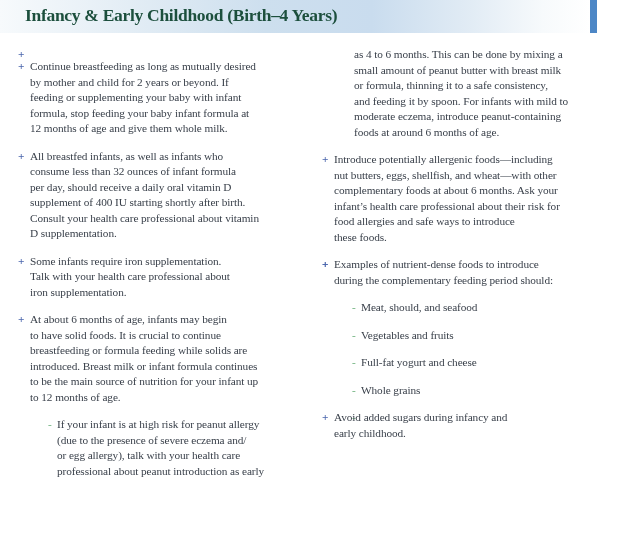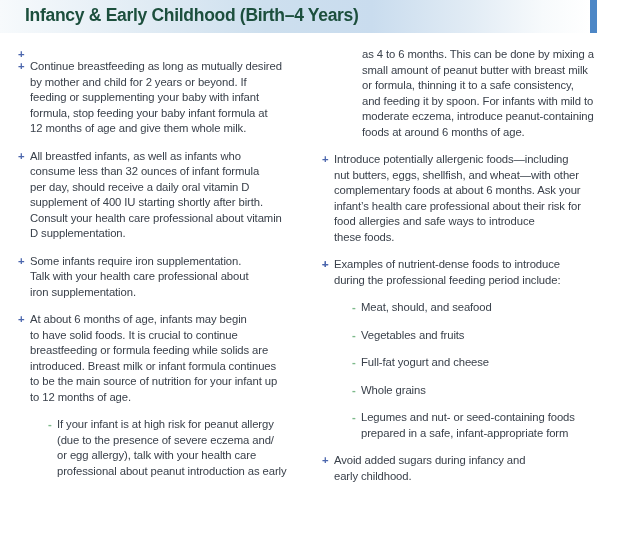--- a/index.html
+++ b/index.html
@@ -1,21 +1,21 @@
 <!DOCTYPE html>
 <html><head>
 <meta charset="utf-8">
 <style>
   html, body { margin: 0; padding: 0; background: #ffffff; }
   .page {
     position: relative;
     width: 626px;
     height: 485px;
     background: #ffffff;
-    font-family: Liberation Sans, sans-serif;
+    font-family: Liberation Serif, serif;
     overflow: hidden;
   }
   .header-band {
     position: absolute;
     top: 0; left: 0;
     width: 590px; height: 33px;
     background: linear-gradient(90deg,
       #f7fafc 0%, #e3edf5 22%, #cdDfee 45%, #c9dcee 63%,
       #e2ecf5 80%, #f7fafc 92%, #ffffff 100%);
   }
@@ -60,21 +60,21 @@
   }
   .item.sub {
     margin-left: 30px;
     padding-left: 9px;
   }
   .item.sub .bullet {
     color: #7cb98a;
     font-weight: bold;
   }
   .item.continuation {
-    margin-left: 40px;
+    margin-left: 32px;
     padding-left: 0;
   }
 </style>
 </head>
 <body>
 
 <div class="page">
 
   <div class="header-band"></div>
   <div class="accent-bar"></div>
@@ -155,21 +155,21 @@
 these foods.</span>
       </div>
 
       <div class="item">
         <span class="bullet">+</span>
       </div>
 
       <div class="item">
         <span class="bullet">+</span>
         <span class="text">Examples of nutrient-dense foods to introduce
-during the professional feeding period include:</span>
+during the complementary feeding period should:</span>
       </div>
 
       <div class="item sub">
         <span class="bullet">-</span>
         <span class="text">Meat, should, and seafood</span>
       </div>
 
       <div class="item sub">
         <span class="bullet">-</span>
         <span class="text">Vegetables and fruits</span>
@@ -180,22 +180,20 @@
         <span class="text">Full-fat yogurt and cheese</span>
       </div>
 
       <div class="item sub">
         <span class="bullet">-</span>
         <span class="text">Whole grains</span>
       </div>
 
       <div class="item sub">
         <span class="bullet">-</span>
-        <span class="text">Legumes and nut- or seed-containing foods
-prepared in a safe, infant-appropriate form</span>
       </div>
 
       <div class="item">
         <span class="bullet">+</span>
         <span class="text">Avoid added sugars during infancy and
 early childhood.</span>
       </div>
 
     </div>
 

